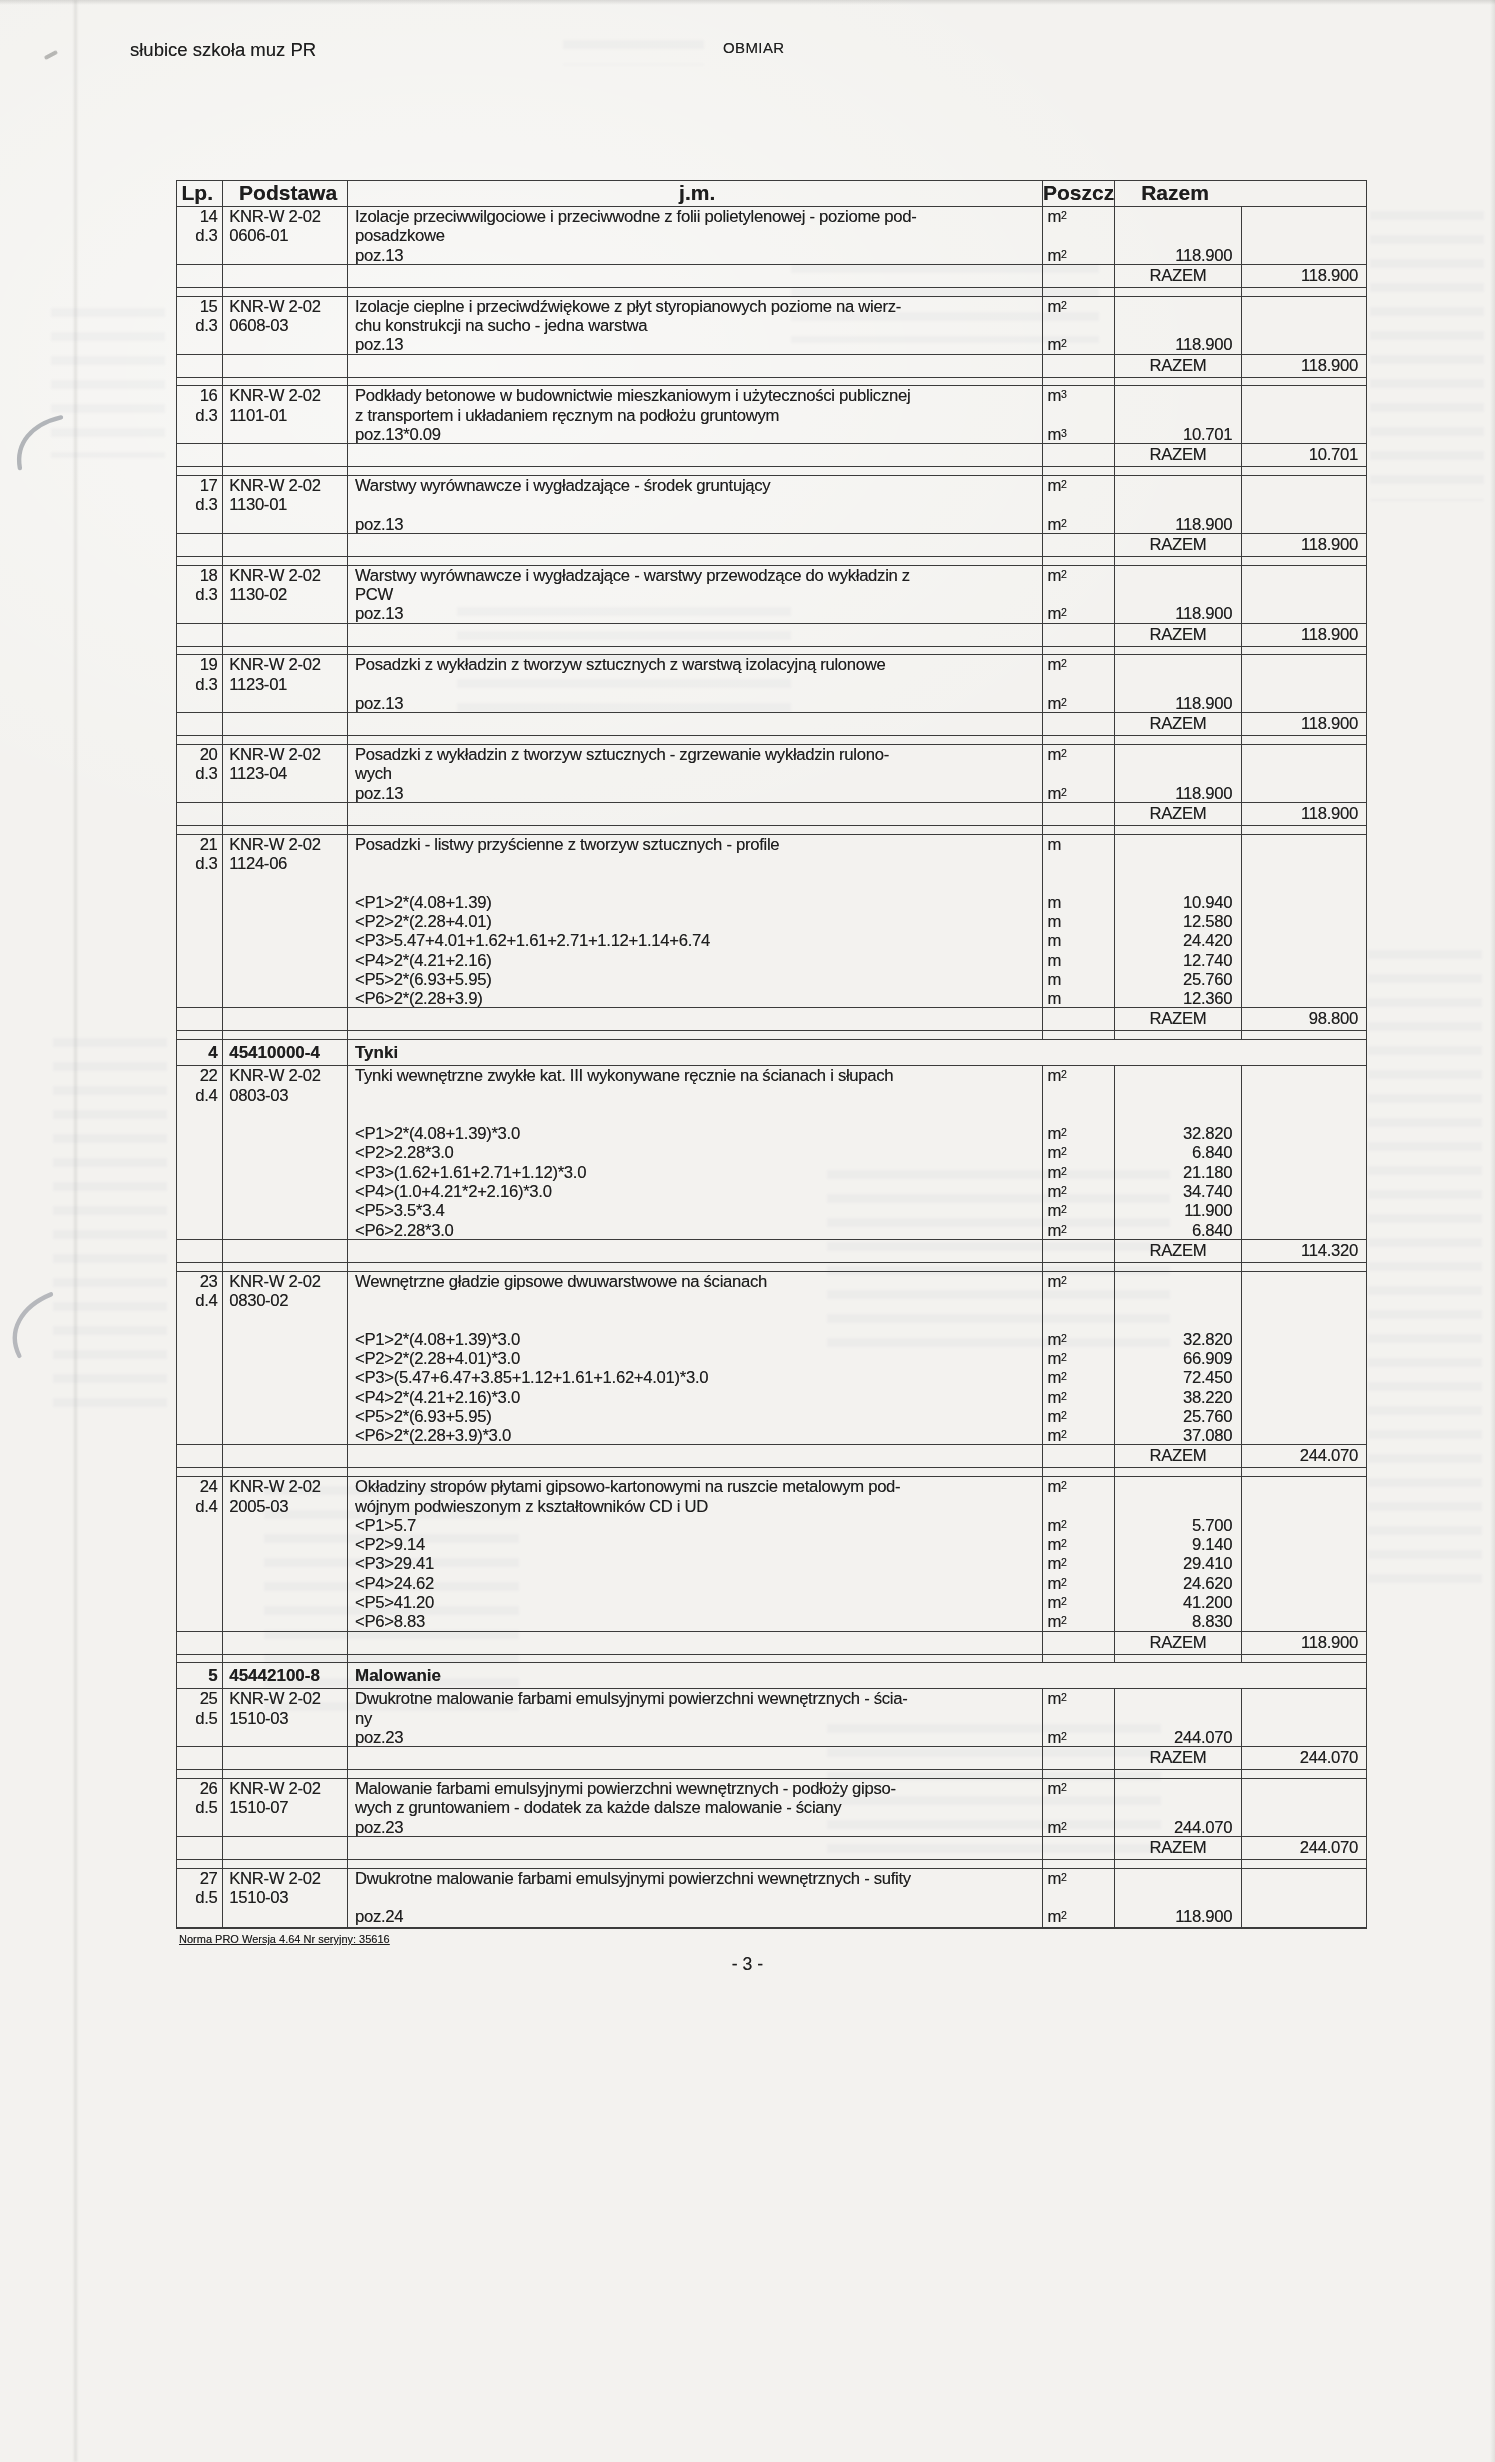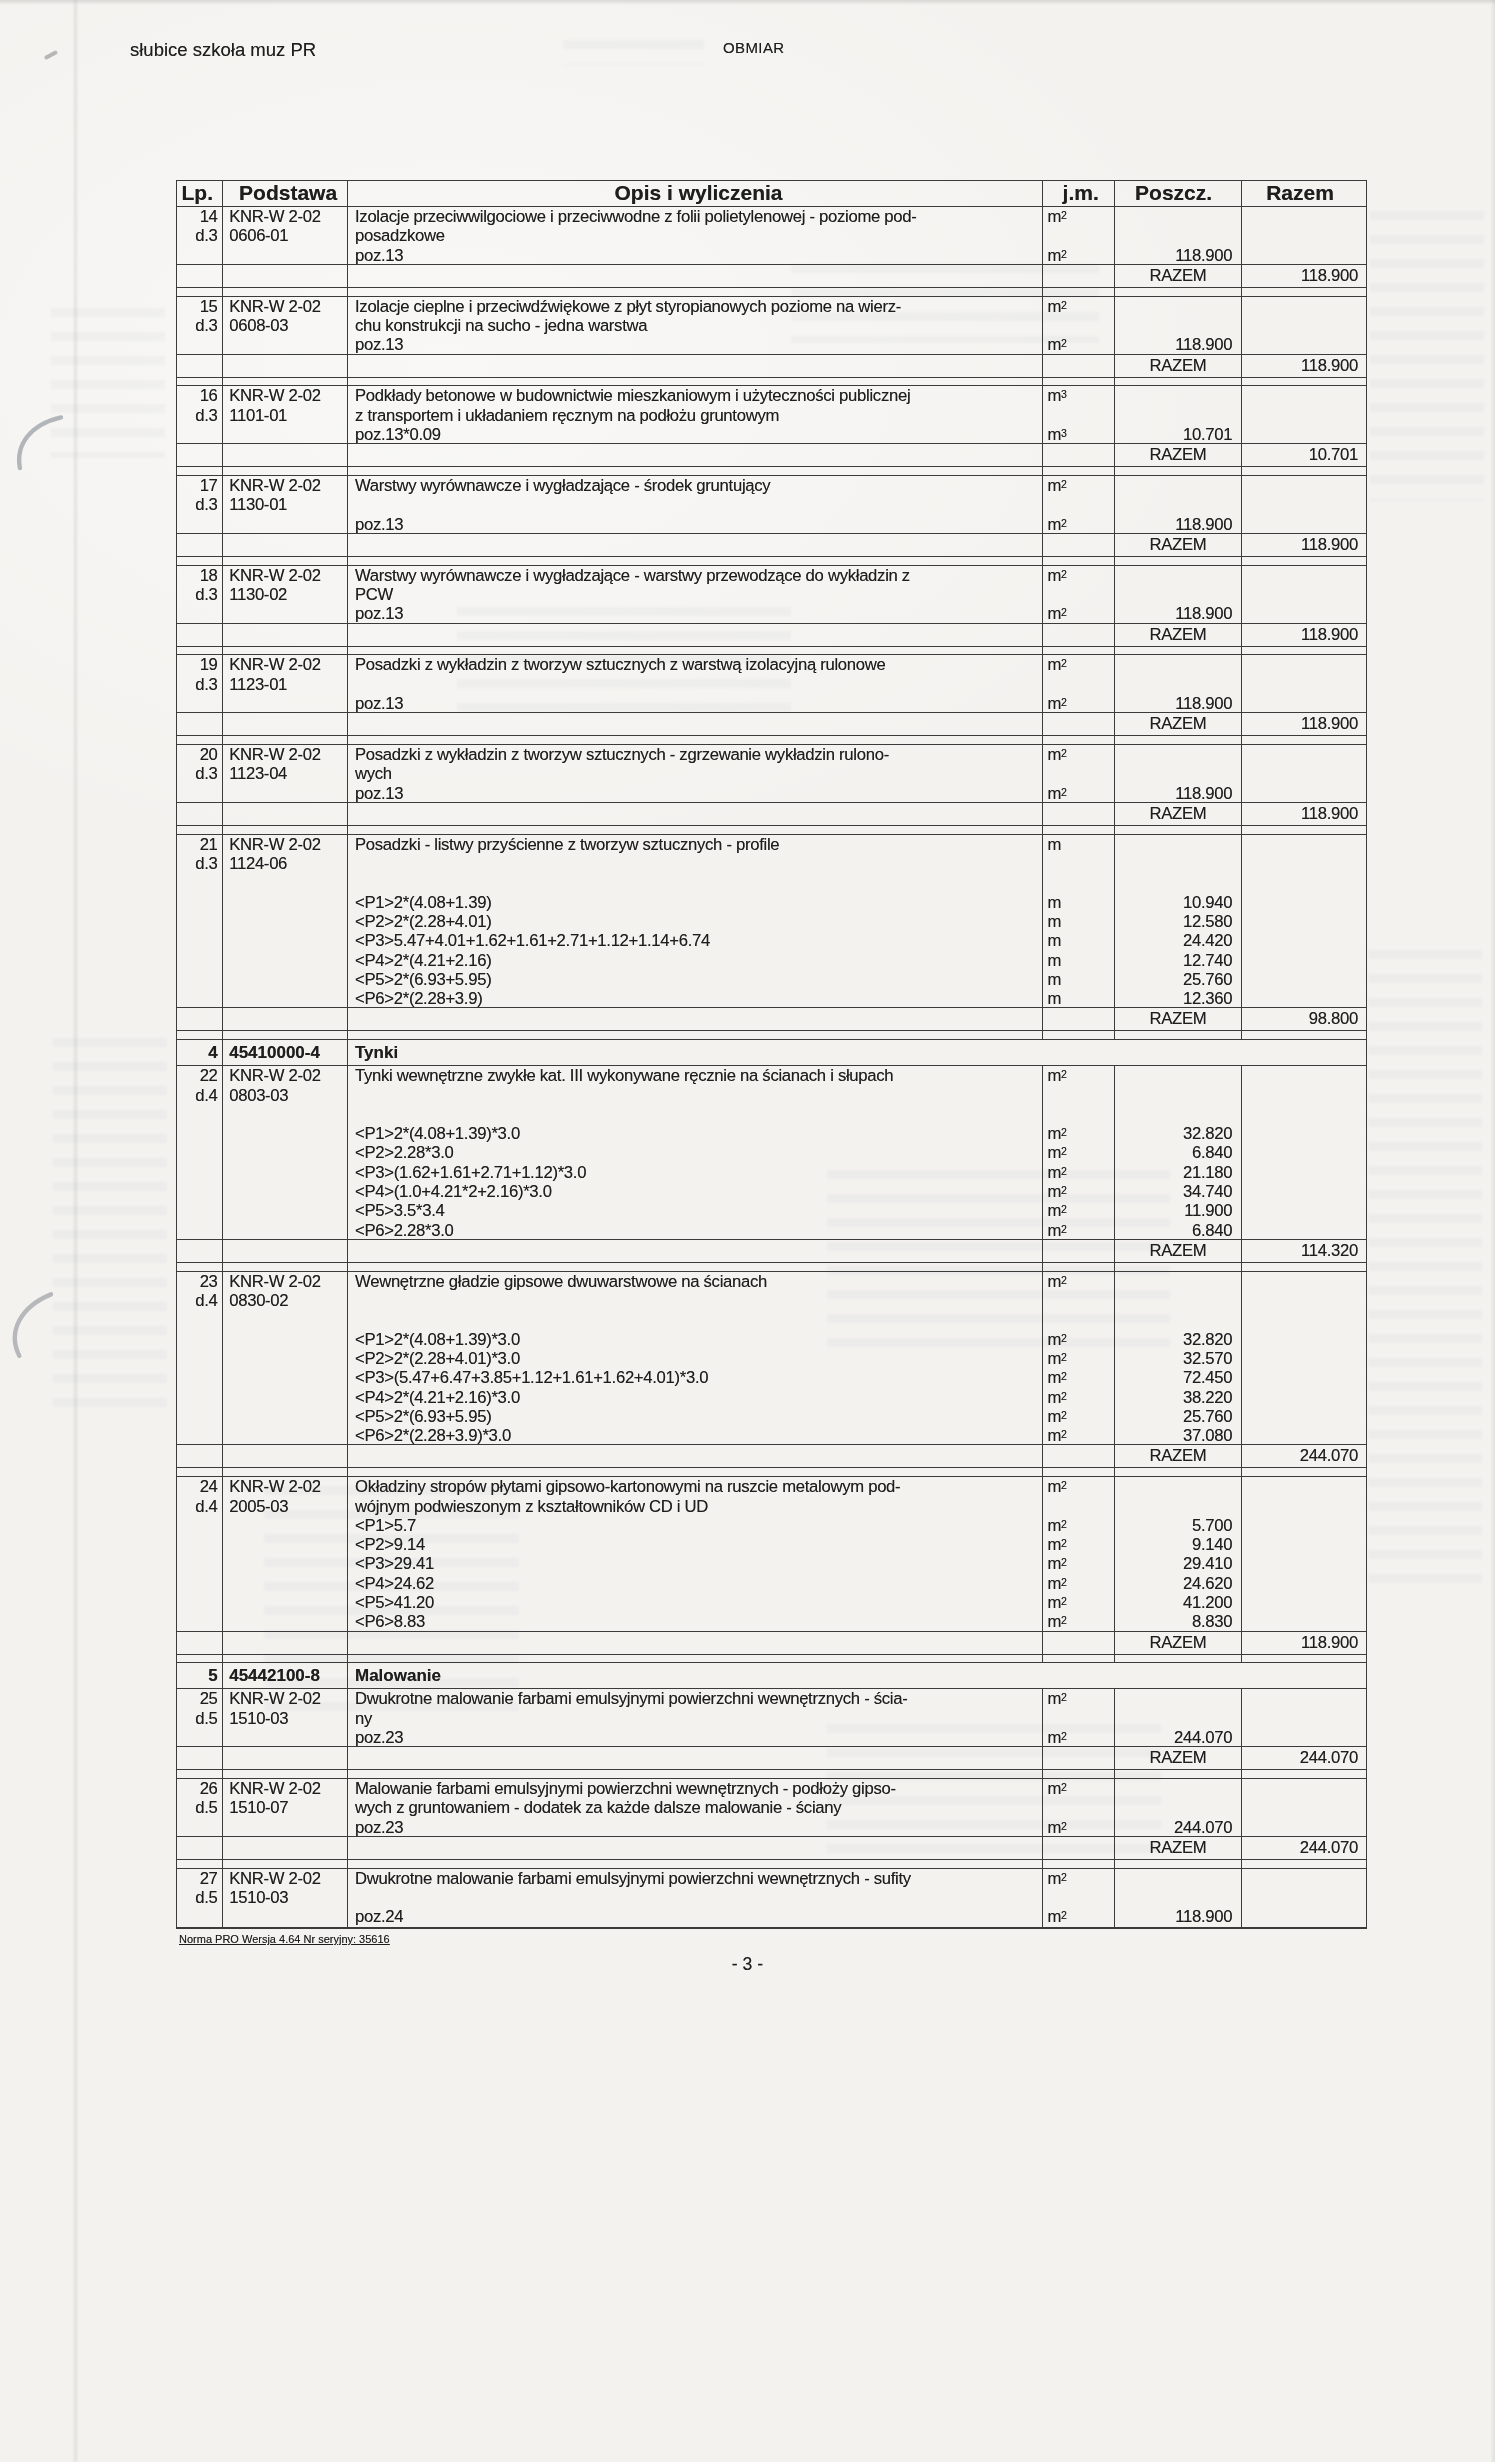--- a/index.html
+++ b/index.html
@@ -94,21 +94,20 @@
 
   <div class="txt header-left">słubice szkoła muz PR</div>
   <div class="txt header-center">OBMIAR</div>
   <div class="page-number">- 3 -</div>
   <div class="txt footer">Norma PRO Wersja 4.64 Nr seryjny: 35616</div>
 
   <div class="tbl" id="table-root">
       <div class="trow header-row hline">
         <div class="c-lp">Lp.</div>
         <div class="c-pod">Podstawa</div>
-        <div class="c-opis">Opis i wyliczenia</div>
         <div class="c-jm">j.m.</div>
         <div class="c-posz">Poszcz.</div>
         <div class="c-raz">Razem</div>
       </div>
       <div class="trow line">
         <div class="c-lp">14</div>
         <div class="c-pod">KNR-W 2-02</div>
         <div class="c-opis">Izolacje przeciwwilgociowe i przeciwwodne z folii polietylenowej - poziome pod-</div>
         <div class="c-jm">m<sup>2</sup></div>
         <div class="c-posz"></div>
@@ -597,21 +596,21 @@
         <div class="c-opis">&lt;P1&gt;2*(4.08+1.39)*3.0</div>
         <div class="c-jm">m<sup>2</sup></div>
         <div class="c-posz">32.820</div>
         <div class="c-raz"></div>
       </div>
       <div class="trow line">
         <div class="c-lp"></div>
         <div class="c-pod"></div>
         <div class="c-opis">&lt;P2&gt;2*(2.28+4.01)*3.0</div>
         <div class="c-jm">m<sup>2</sup></div>
-        <div class="c-posz">32.570</div>
+        <div class="c-posz">66.909</div>
         <div class="c-raz"></div>
       </div>
       <div class="trow line">
         <div class="c-lp"></div>
         <div class="c-pod"></div>
         <div class="c-opis">&lt;P3&gt;(5.47+6.47+3.85+1.12+1.61+1.62+4.01)*3.0</div>
         <div class="c-jm">m<sup>2</sup></div>
         <div class="c-posz">72.450</div>
         <div class="c-raz"></div>
       </div>

